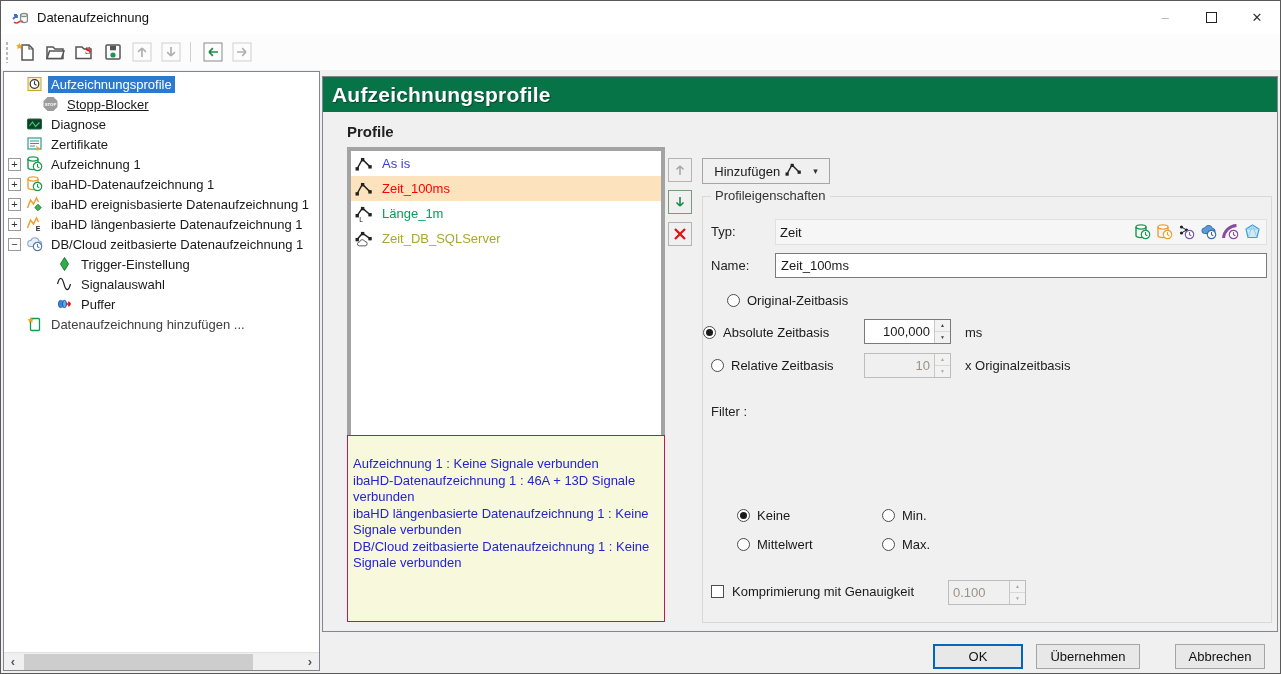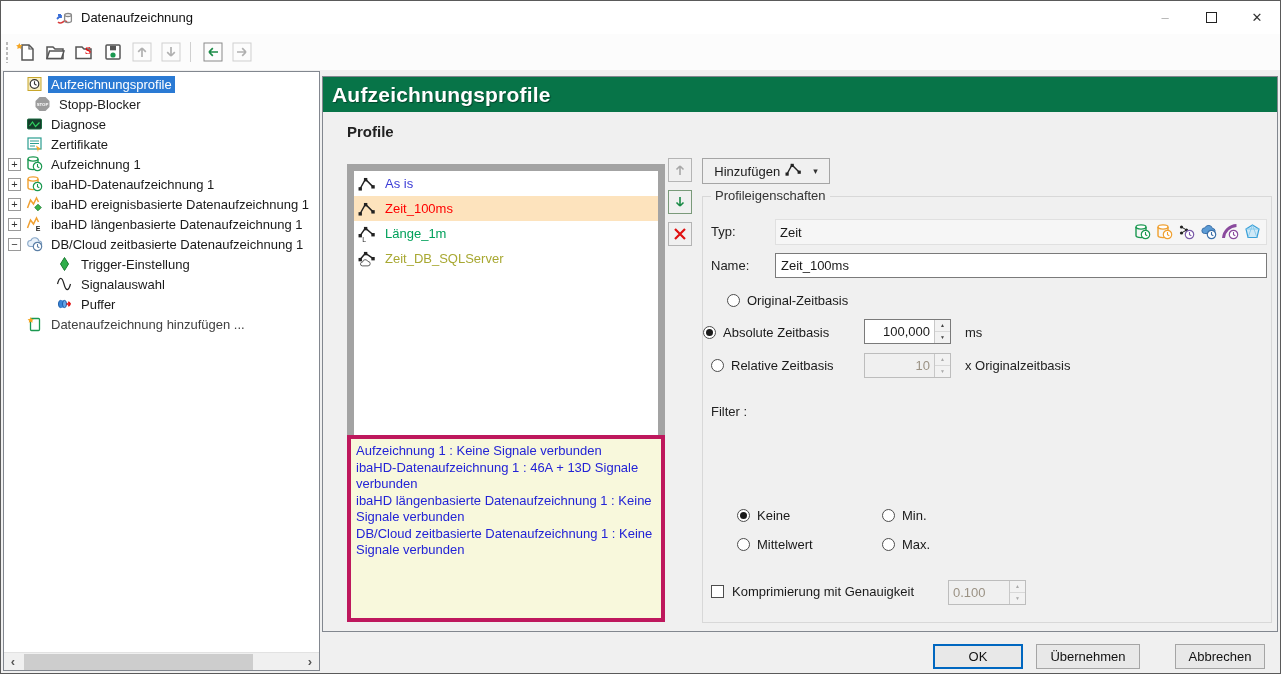--- a/index.html
+++ b/index.html
@@ -1,20 +1,20 @@
 <!DOCTYPE html>
 <html><head>
 <meta charset="utf-8">
 <style>
   * { box-sizing: border-box; margin: 0; padding: 0; }
   html,body { width:1281px; height:674px; font-family:"Liberation Sans",sans-serif; font-size:13px; color:#1a1a1a; }
   #window { position:relative; width:1281px; height:674px; background:#f0f0f0; border:1px solid #5a5a5a; overflow:hidden; }
 
   
-  #titlebar { position:absolute; left:0; top:0; width:100%; height:33px; background:#ffffff; display:flex; align-items:center;padding-left:44px; }
+  #titlebar { position:absolute; left:0; top:0; width:100%; height:33px; background:#ffffff; display:flex; align-items:center; }
   #app-icon { margin-left:10px; width:18px; height:18px; }
   #title-text { margin-left:8px; font-size:13px; color:#111; }
   #win-controls { position:absolute; right:0; top:0; height:33px; display:flex; }
   .win-btn { width:46px; height:33px; display:flex; align-items:center; justify-content:center; font-size:13px; color:#333; }
   .win-btn.dim { color:#b0b0b0; }
   .max-glyph { width:11px; height:11px; border:1.4px solid #222; display:inline-block; }
 
   
   #toolbar { position:absolute; left:0; top:33px; width:100%; height:36px; background:#fcfcfc; display:flex; align-items:center; }
   #grip { width:5px; height:22px; margin-left:4px; background-image:radial-gradient(#b9b9b9 1px, transparent 1.2px); background-size:4px 5px; }
@@ -36,27 +36,27 @@
   .scr-arrow { width:18px; text-align:center; color:#555; font-size:13px; font-weight:bold; }
   #scr-track { flex:1; position:relative; height:18px; }
   #scr-thumb { position:absolute; left:2px; top:1px; height:16px; width:82%; background:#cdcdcd; }
 
   
   #main-panel { position:absolute; left:321px; top:75px; width:956px; height:556px; background:#f0f0f0; border:1px solid #82878f; }
   #green-header { position:absolute; left:0; top:0; right:0; height:35px; background:#077448; display:flex; align-items:center; }
   #green-header span { color:#fff; font-weight:bold; font-size:21px; margin-left:9px; text-shadow:1px 1px 1px rgba(0,0,0,0.4); letter-spacing:0.2px; }
 
   #profile-label { position:absolute; left:24px; top:46px; font-weight:bold; font-size:15px; color:#222; }
-  #profile-list { position:absolute; left:24px; top:87px; width:318px; height:309px; background:#fff; border:7px solid #a3a3a3; overflow:hidden; }
+  #profile-list { position:absolute; left:24px; top:70px; width:318px; height:309px; background:#fff; border:4px solid #a3a3a3; overflow:hidden; }
   .plist-row { height:25px; display:flex; align-items:center; padding-left:4px; }
   .plist-row.sel { background:#fde3bd; }
   .picon { width:20px; margin-right:7px; flex:none; display:flex; align-items:center; }
   .pname { font-size:13px; }
 
-  #info-box { position:absolute; left:24px; top:358px; width:318px; height:187px; background:#f8f8dc; border:4px solid #be185d; padding:4px 5px; color:#2323d6; line-height:16.5px; overflow:hidden; }
+  #info-box { position:absolute; left:24px; top:358px; width:318px; height:187px; background:#f8f8dc; border:1px solid #be185d; padding:20px 5px; color:#2323d6; line-height:16.5px; overflow:hidden; }
 
   .side-btn { position:absolute; left:345px; width:24px; height:24px; background:#f0f0f0; border:1px solid #b4b4b4; display:flex; align-items:center; justify-content:center; }
   #btn-up   { top:81px; }
   #btn-down { top:113px; border-color:#7a9a7a; }
   #btn-del  { top:145px; }
 
   #add-btn { position:absolute; left:379px; top:81px; width:128px; height:26px; background:#f0f0f0; border:1px solid #a5a5a5; display:flex; align-items:center; justify-content:center; gap:5px; font-size:13px; }
   #add-caret { font-size:9px; color:#333; margin-left:6px; }
 
   #props-group { position:absolute; left:379px; top:119px; width:570px; height:427px; border:1px solid #d8d8d8; }
@@ -181,21 +181,21 @@
           <span class="expander hidden"></span>
           <span class="ticon">
             <svg width="17" height="16" viewBox="0 0 16 16">
               <rect x="1.5" y="1.5" width="13" height="13" fill="#f7edc0" stroke="#c8a62a"></rect>
               <circle cx="8" cy="8" r="4.3" fill="#fff" stroke="#333" stroke-width="1.2"></circle>
               <path d="M8 5.3V8l2 1.2" stroke="#333" stroke-width="1.1" fill="none"></path>
             </svg>
           </span>
           <span class="tlabel sel">Aufzeichnungsprofile</span>
         </div>
-        <div class="tree-row" style="padding-left: 12px;">
+        <div class="tree-row" style="padding-left: 20px; text-decoration: underline;">
           <span class="expander hidden"></span>
           <span class="ticon">
             <svg width="17" height="16" viewBox="0 0 16 16">
               <polygon points="5,1 11,1 15,5 15,11 11,15 5,15 1,11 1,5" fill="#9c9c9c"></polygon>
               <text x="8" y="10.3" font-size="4.3" fill="#fff" text-anchor="middle" font-weight="bold" font-family="Liberation Sans">STOP</text>
             </svg>
           </span>
           <span class="tlabel">Stopp-Blocker</span>
         </div>
         <div class="tree-row" style="padding-left: 4px;">

